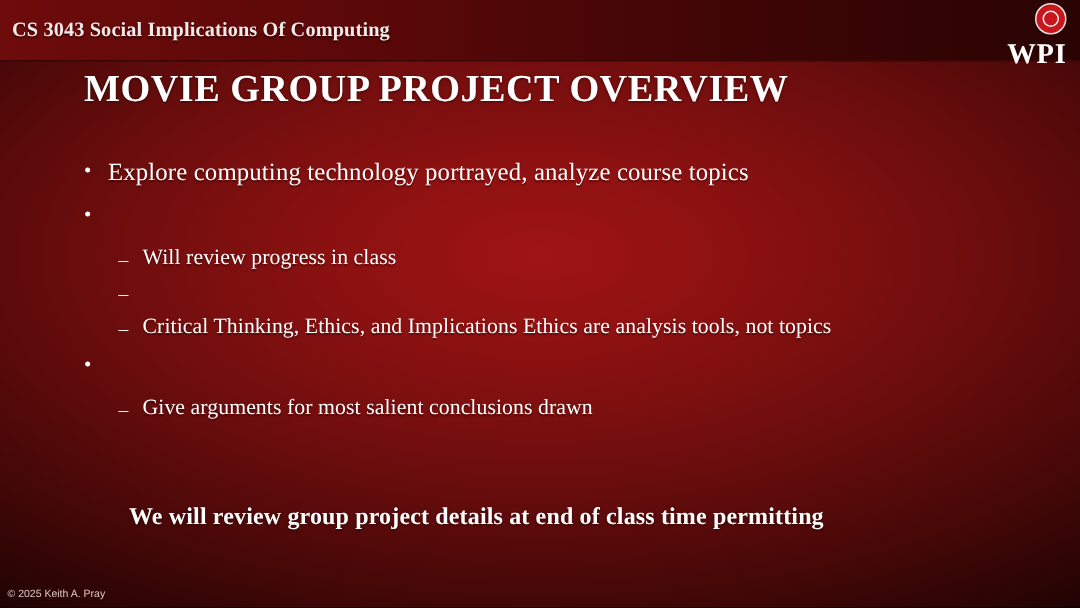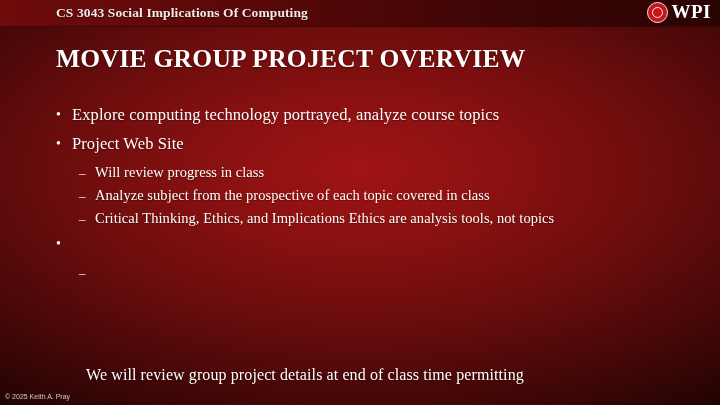--- a/index.html
+++ b/index.html
@@ -20,43 +20,43 @@
     background:
       radial-gradient(ellipse 85% 75% at 50% 42%, #a01414 0%, #8c1111 22%, #6d0d0d 48%, #4a0808 72%, #2a0404 92%, #1a0202 100%);
     overflow: hidden;
   }
 
   
   .header {
     position: absolute;
     top: 0; left: 0;
     width: 720px;
-    height: 27px;
+    height: 41px;
     background: linear-gradient(to right, #6e0b0b 0%, #5a0808 35%, #3d0505 70%, #2a0303 100%);
     border-bottom: 1px solid #3a0505;
     display: flex;
     align-items: center;
-    padding-left: 48px;
   }
   .header-title {
     color: #f2e9e9;
     font-family: "Liberation Serif", serif;
     font-weight: bold;
     font-size: 13.5px;
     letter-spacing: 0.1px;
     padding-left: 8px;
     text-shadow: 0 1px 1px rgba(0,0,0,.5);
   }
   .logo {
     position: absolute;
     right: 9px;
     top: 2px;
     display: flex;
-    align-items: flex-start;
+    align-items: flex-end;
     gap: 4px;
+    flex-direction: column;
   }
   .logo-mark {
     width: 21px; height: 21px;
     border-radius: 50%;
     background: #c8161d;
     border: 1.5px solid #f0e4e4;
     position: relative;
     display: flex;
     align-items: center;
     justify-content: center;
@@ -139,24 +139,23 @@
   }
 
   .group { margin-bottom: 4px; }
 
   .closing {
     position: absolute;
     top: 336px;
     left: 86px;
     color: #ffffff;
     font-size: 16px;
-    font-weight: normal;
+    font-weight: bold;
     letter-spacing: 0.1px;
     text-shadow: 0 1px 2px rgba(0,0,0,.45);
-    margin-top: 30px;
   }
 
   .footer {
     position: absolute;
     left: 5px;
     bottom: 5px;
     color: #e8d4d4;
     font-size: 7px;
     font-family: "Liberation Sans", sans-serif;
     opacity: .92;
@@ -182,42 +181,41 @@
     <div class="group">
       <div class="l1">
         <span class="bullet">•</span>
         <span class="text">Explore computing technology portrayed, analyze course topics</span>
       </div>
     </div>
 
     <div class="group">
       <div class="l1">
         <span class="bullet">•</span>
-        <span class="text">Project Web Site</span>
       </div>
       <div class="l2">
         <span class="bullet">–</span>
         <span class="text">Will review progress in class</span>
       </div>
       <div class="l2">
         <span class="bullet">–</span>
-        <span class="text">Analyze subject from the prospective of each topic covered in class</span>
       </div>
       <div class="l2">
         <span class="bullet">–</span>
         <span class="text">Critical Thinking, Ethics, and Implications Ethics are analysis tools, not topics</span>
       </div>
     </div>
 
     <div class="group">
       <div class="l1">
         <span class="bullet">•</span>
       </div>
       <div class="l2">
         <span class="bullet">–</span>
+        <span class="text">Give arguments for most salient conclusions drawn</span>
       </div>
     </div>
 
   </div>
 
   <div class="closing">We will review group project details at end of class time permitting</div>
 
   <div class="footer">© 2025 Keith A. Pray</div>
 
 </div>

